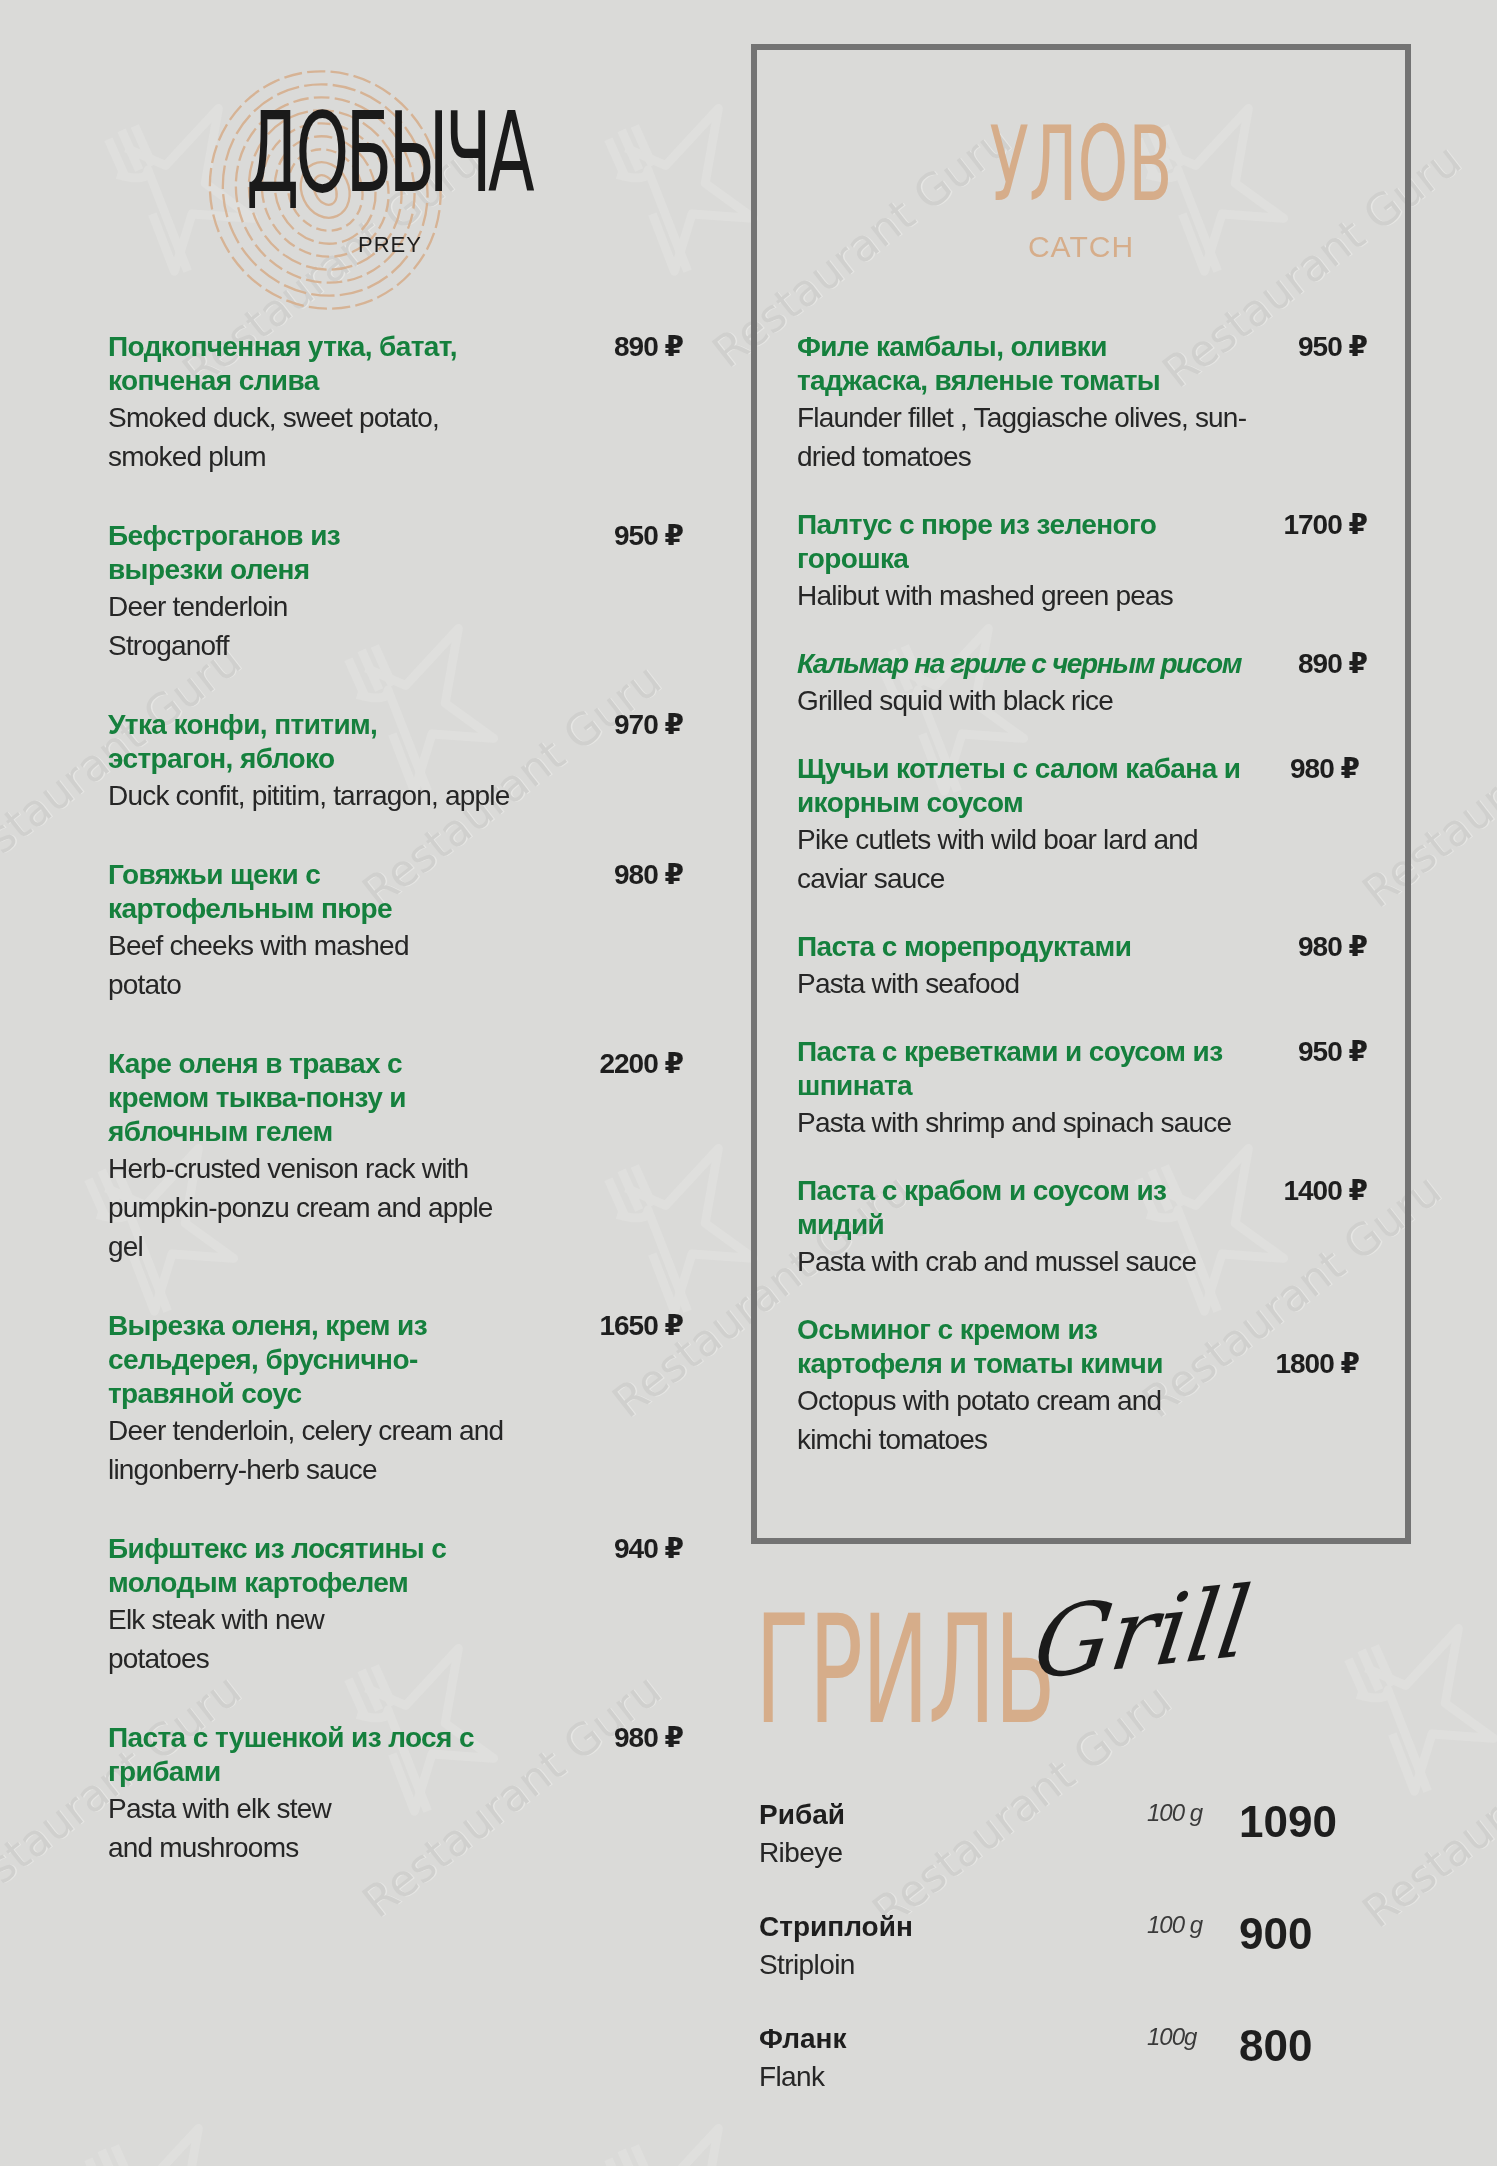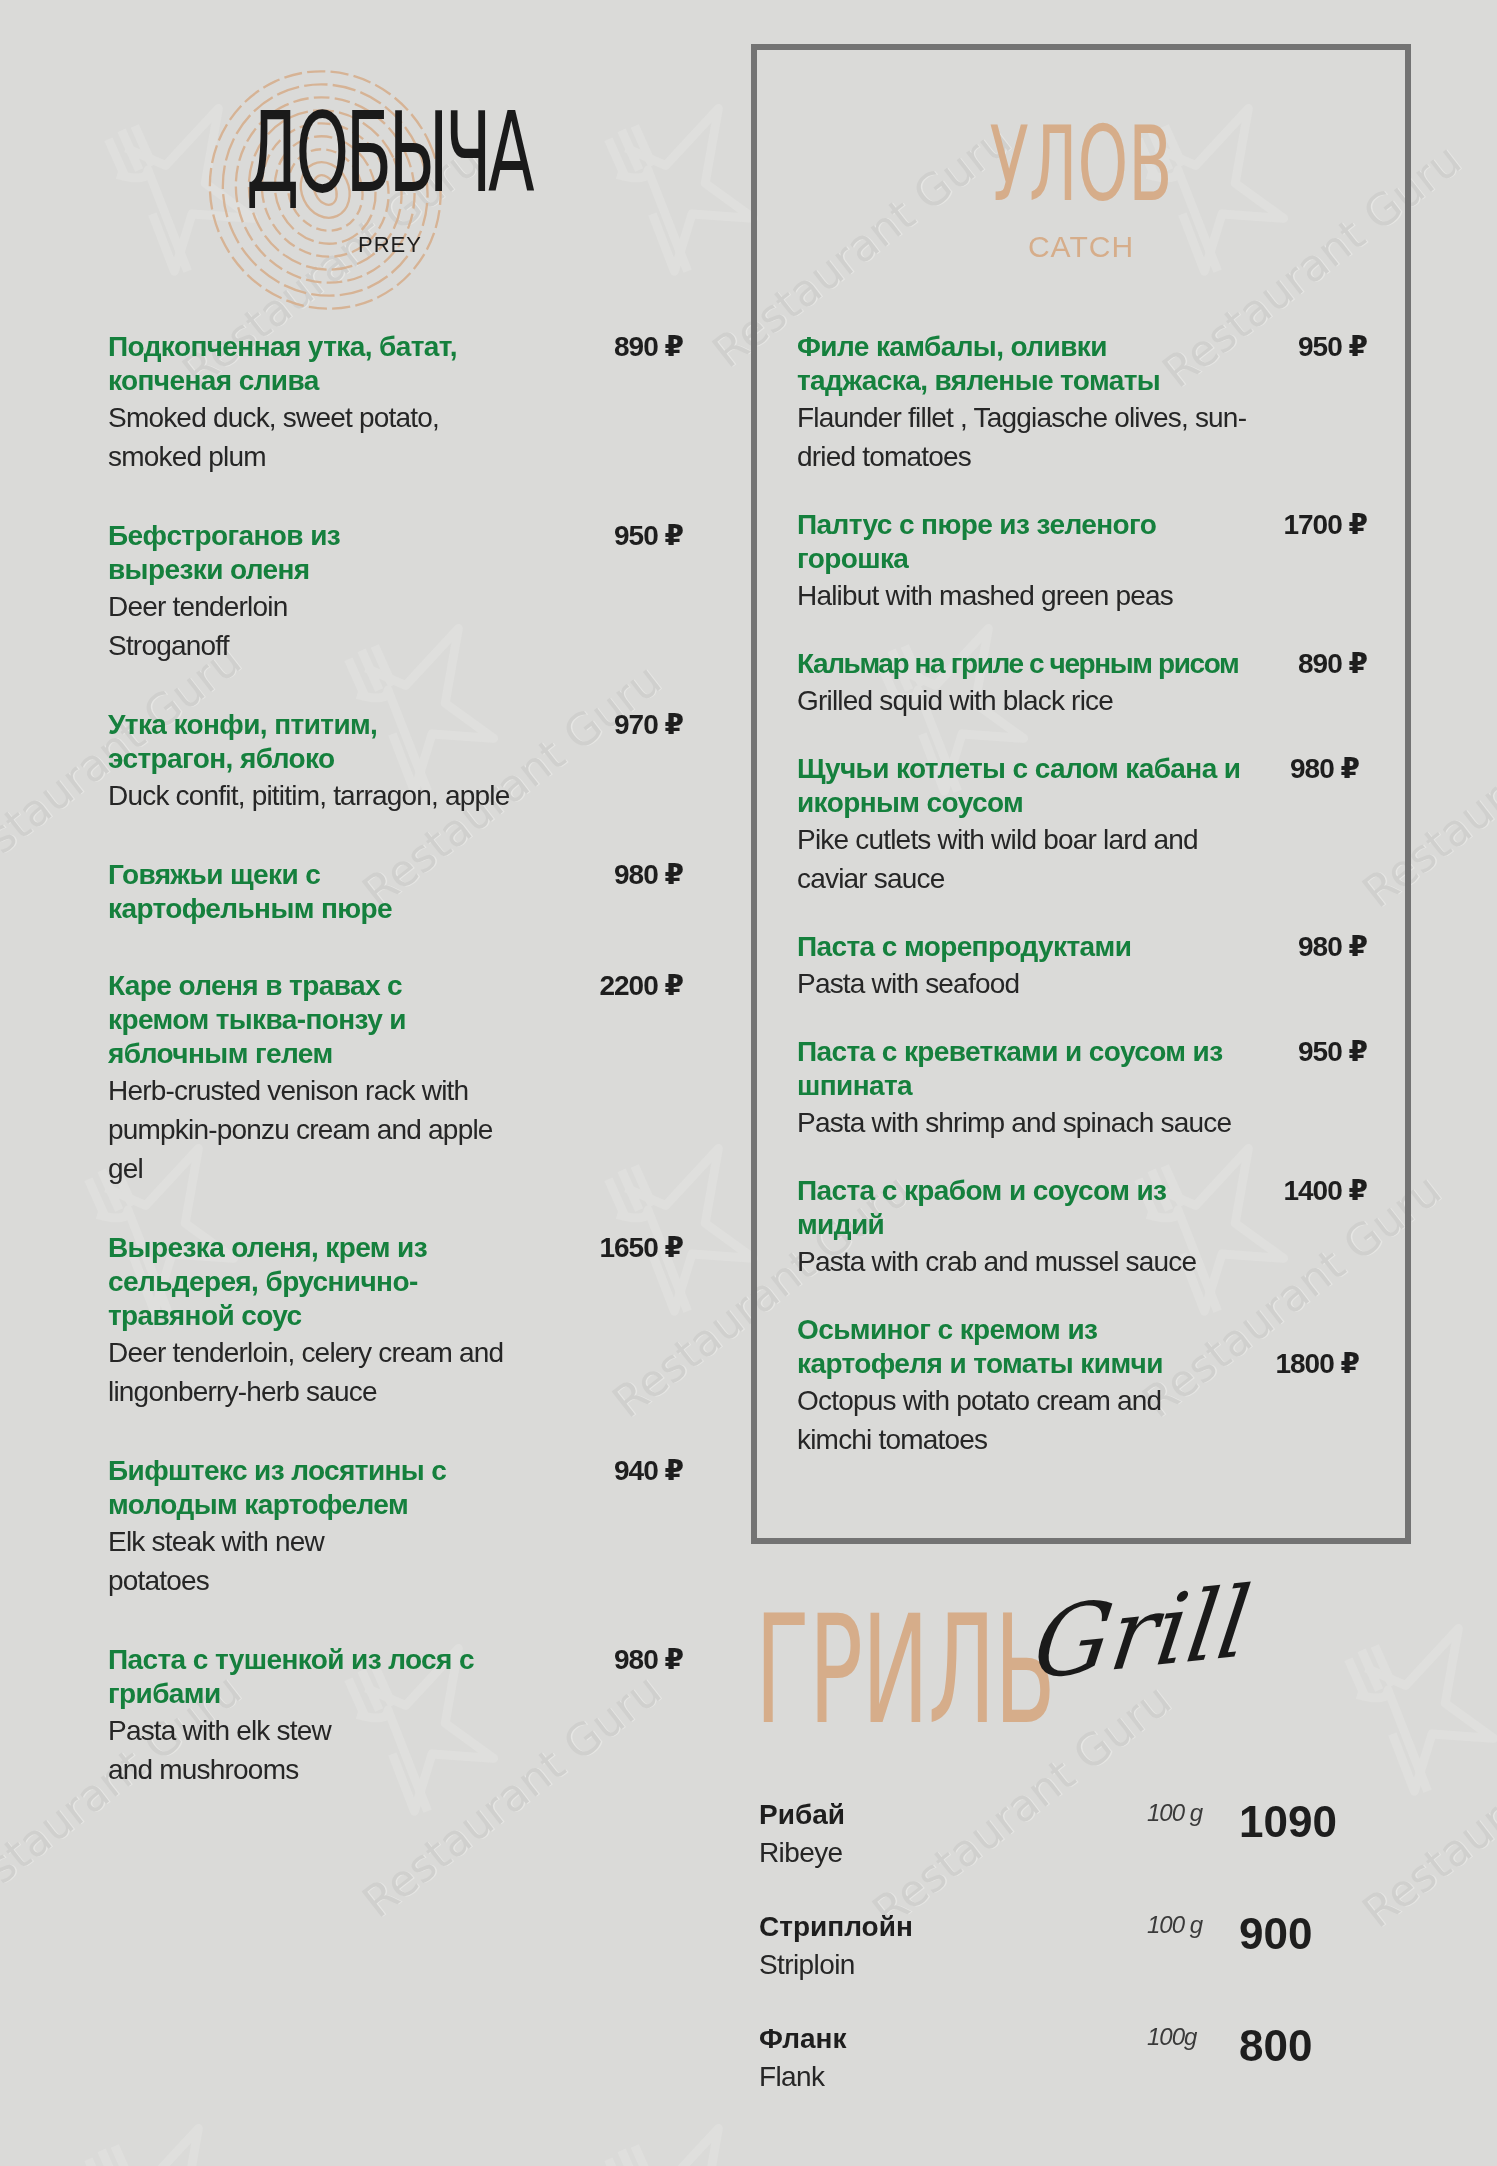--- a/index.html
+++ b/index.html
@@ -58,21 +58,21 @@
     transform: scaleX(0.62); line-height: 1;
   }
   .catch-sub {
     position: absolute; left: 0; right: 0; top: 180px; text-align: center;
     font-size: 30px; color: #d6ad8a; letter-spacing: 1px;
   }
   .col-right { left: 797px; top: 330px; width: 570px; }
   .col-right .item { margin-bottom: 32px; }
   .col-right .item .ru { width: 470px; }
   .col-right .item .en { width: 520px; }
-  .item.wide .ru { width: 560px; }
+  .item.wide .ru { width: 560px; font-style: italic; }
 
   
   .grill-head { position: absolute; left: 755px; top: 1585px; width: 600px; height: 150px; }
   .grill-title {
     position: absolute; left: 0; top: 10px;
     font-family: "DejaVu Sans", sans-serif; font-size: 150px; color: #d6ad8a;
     transform: scaleX(0.6); transform-origin: left top; line-height: 1; letter-spacing: -2px;
   }
   .grill-script {
     position: absolute; left: 280px; top: 0;
@@ -210,20 +210,21 @@
     <div class="en" style="width:240px">Deer tenderloin Stroganoff</div>
     <div class="price">950 ₽</div>
   </div>
   <div class="item">
     <div class="ru" style="width:320px">Утка конфи, птитим, эстрагон, яблоко</div>
     <div class="en" style="width:420px">Duck confit, pititim, tarragon, apple</div>
     <div class="price">970 ₽</div>
   </div>
   <div class="item">
     <div class="ru" style="width:340px">Говяжьи щеки с картофельным пюре</div>
+    <div class="en" style="width:380px">Beef cheeks with mashed potato</div>
     <div class="price">980 ₽</div>
   </div>
   <div class="item">
     <div class="ru" style="width:340px">Каре оленя в травах с кремом тыква-понзу и яблочным гелем</div>
     <div class="en" style="width:420px">Herb-crusted venison rack with pumpkin-ponzu cream and apple gel</div>
     <div class="price">2200 ₽</div>
   </div>
   <div class="item">
     <div class="ru" style="width:380px">Вырезка оленя, крем из сельдерея, бруснично-травяной соус</div>
     <div class="en" style="width:430px">Deer tenderloin, celery cream and lingonberry-herb sauce</div>

